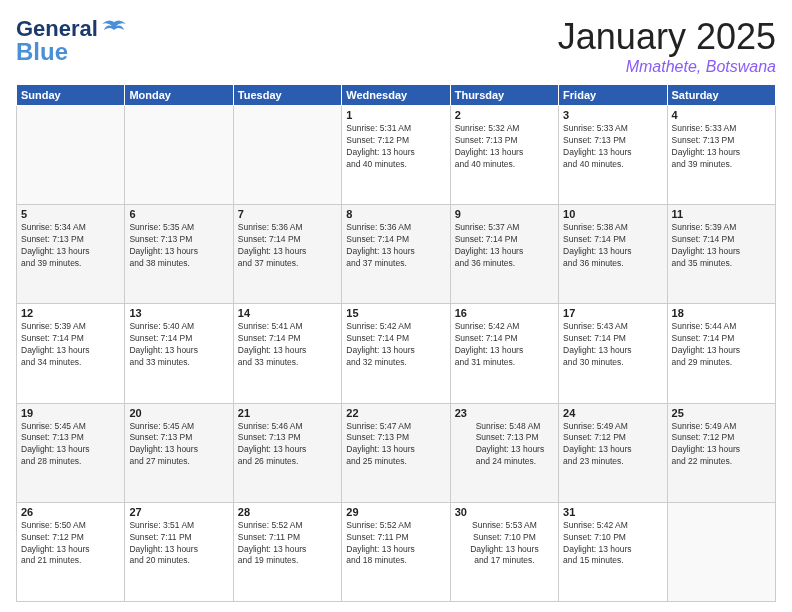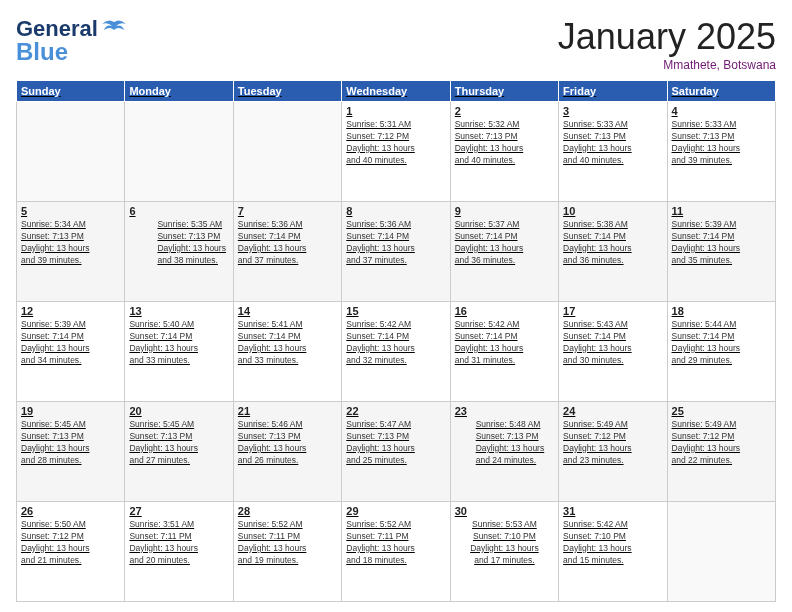--- a/index.html
+++ b/index.html
@@ -35,29 +35,29 @@
     }
     .title-block {
       text-align: right;
     }
     .title-month {
       font-size: 36px;
       font-weight: normal;
       color: #222;
     }
     .title-location {
-      font-size: 12px;
-      color: #701a75;
+      font-size: 16px;
+      color: #8b5cf6;
+      font-style: italic;
     }
     .calendar {
       flex: 1;
       border-collapse: collapse;
       width: 100%;
       table-layout: fixed;
-      text-decoration: underline;
     }
     .calendar thead tr th {
       background-color: #2a5db0;
       color: #fff;
       font-size: 11px;
       font-weight: bold;
       padding: 4px 4px;
       text-align: left;
       border: 1px solid #fff;
     }
@@ -161,21 +161,21 @@
         <tr>
           <td>
             <div class="day-number">5</div>
             <div class="day-info" style="white-space: pre-line;">Sunrise: 5:34 AM
 Sunset: 7:13 PM
 Daylight: 13 hours
 and 39 minutes.</div>
           </td>
           <td>
             <div class="day-number">6</div>
-            <div class="day-info" style="white-space: pre-line; margin-left: 28px;">Sunrise: 5:35 AM
+            <div class="day-info" style="white-space: pre-line;">Sunrise: 5:35 AM
 Sunset: 7:13 PM
 Daylight: 13 hours
 and 38 minutes.</div>
           </td>
           <td>
             <div class="day-number">7</div>
             <div class="day-info" style="white-space: pre-line;">Sunrise: 5:36 AM
 Sunset: 7:14 PM
 Daylight: 13 hours
 and 37 minutes.</div>

